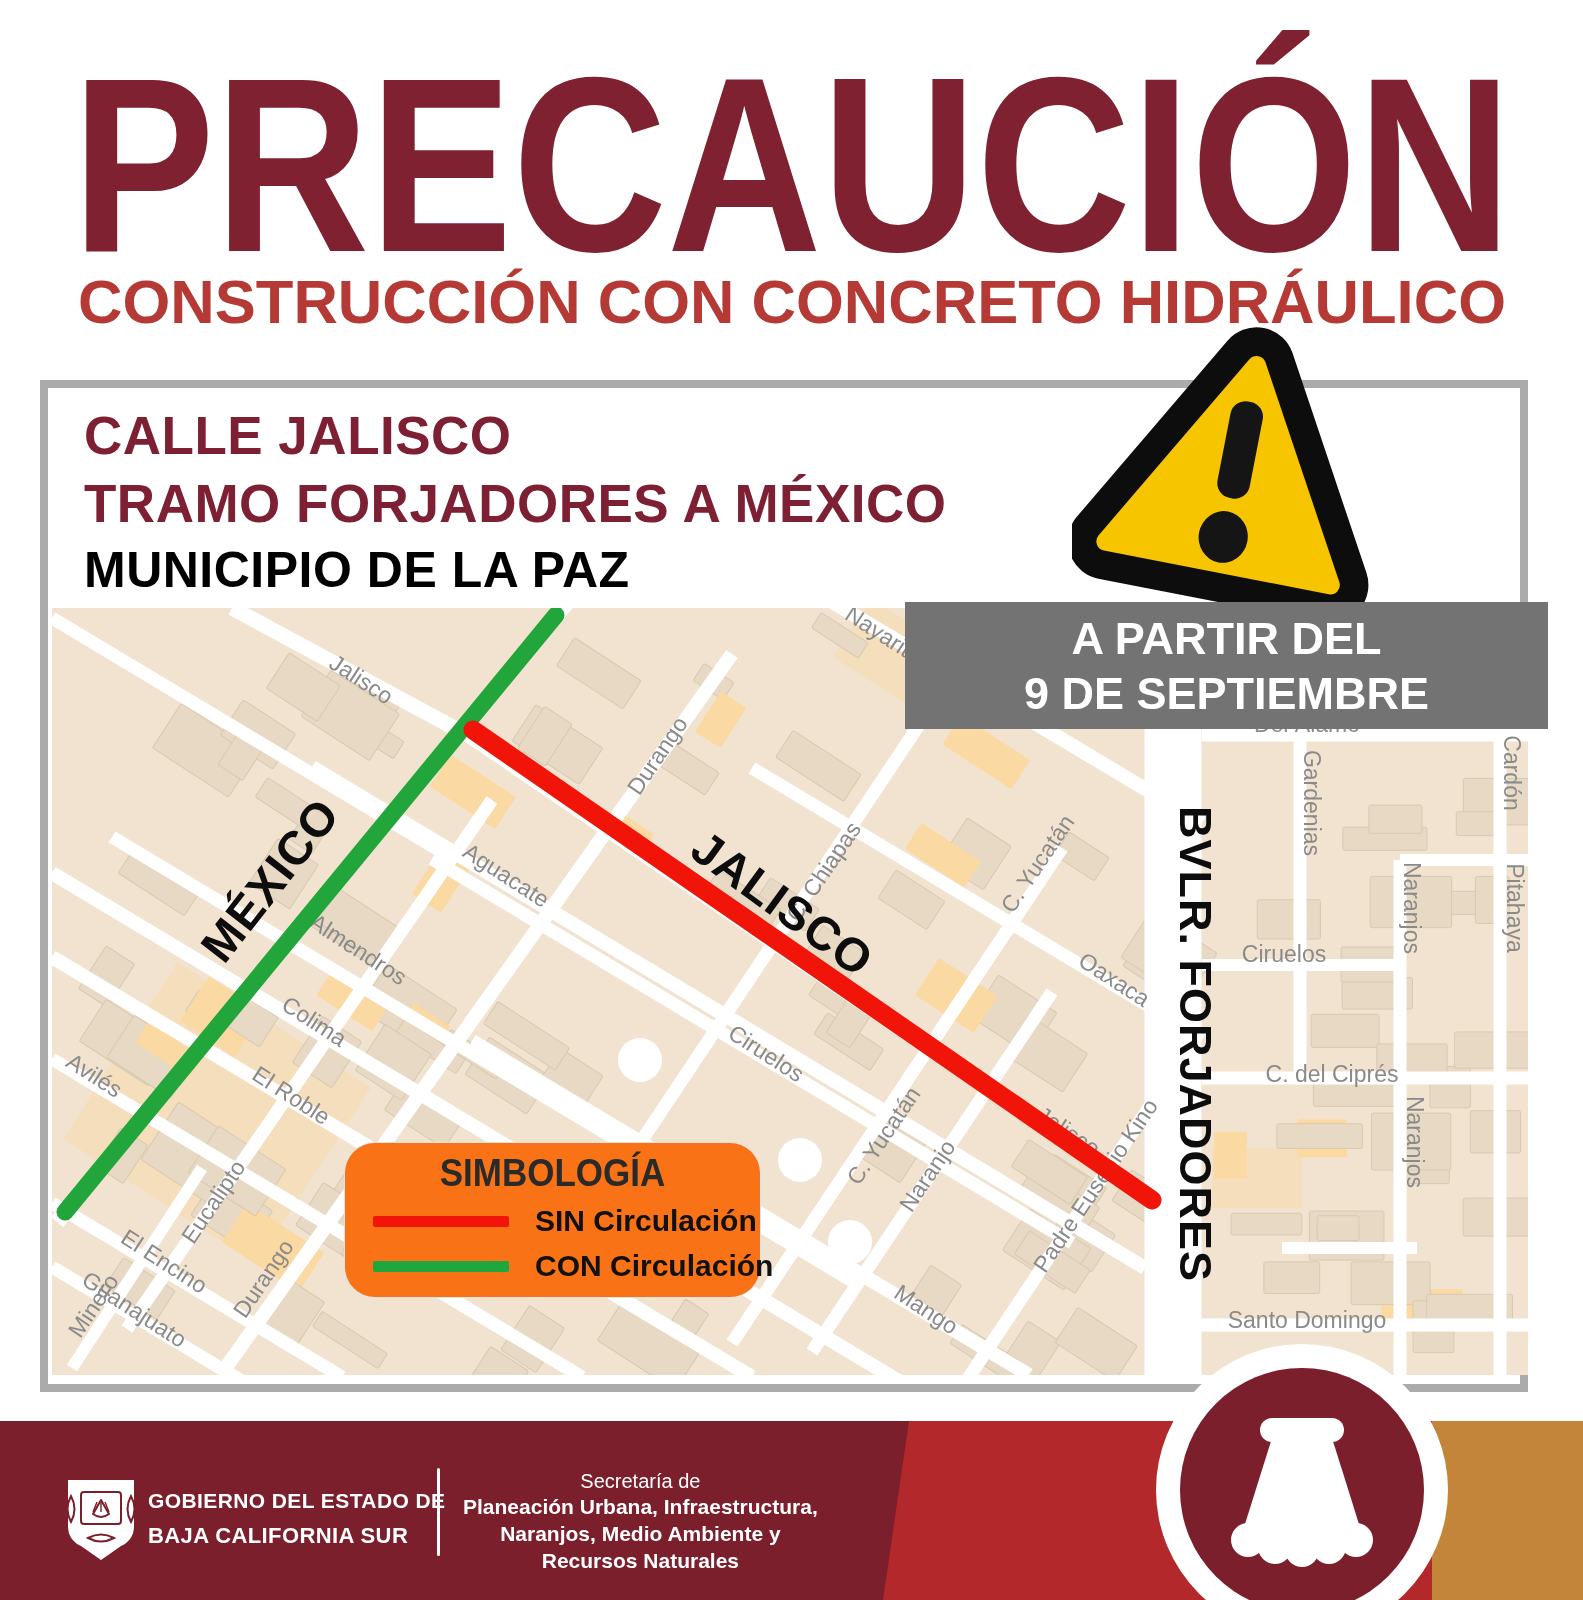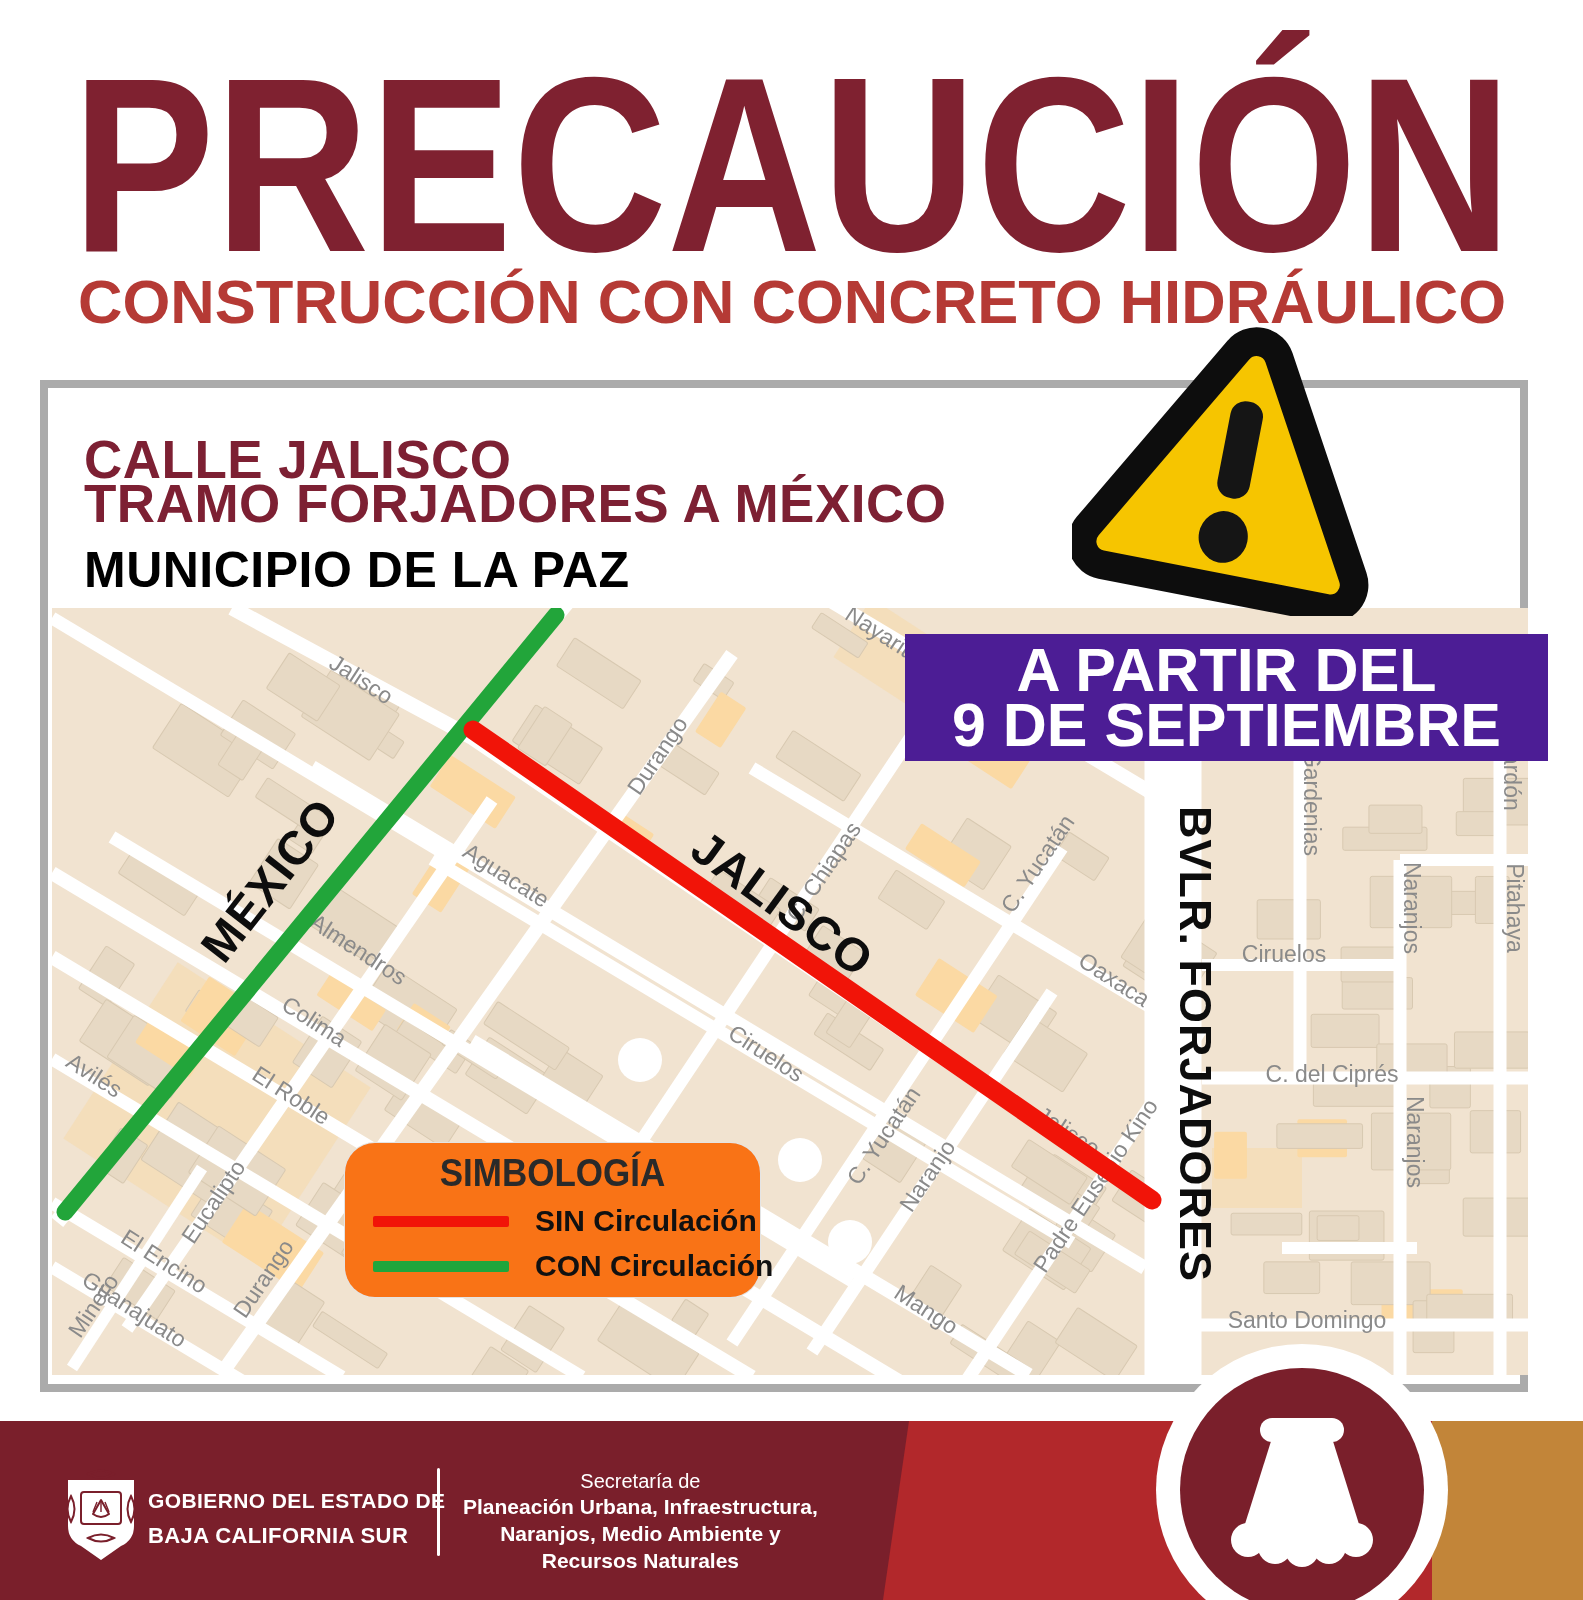--- a/index.html
+++ b/index.html
@@ -7,31 +7,31 @@
         font-family:"Liberation Sans",sans-serif;}
   svg{display:block;overflow:hidden;}
 
   
   #title-svg{position:absolute;left:0;top:0;}
 
   
   #notice-box{position:absolute;left:40px;top:380px;width:1488px;height:1012px;
               border:8px solid #ababab;background:#fff;box-sizing:border-box;}
   .h-line{position:absolute;left:84px;font-weight:bold;letter-spacing:0.5px;white-space:nowrap;}
-  #h-street{top:429px;font-size:53px;color:#7d2033;}
+  #h-street{top:405px;font-size:53px;color:#7d2033;}
   #h-stretch{top:473px;font-size:53px;color:#7d2033;}
   #h-muni{top:541px;font-size:50px;color:#000000;}
 
   
   #warn{position:absolute;left:1072px;top:316px;z-index:25;}
 
   
-  #banner{position:absolute;left:905px;top:602px;width:643px;height:127px;background:#4c1d95;
-          z-index:30;color:#fff;text-align:center;font-weight:bold;font-size:61px;line-height:55px;
-          padding-top:9px;box-sizing:border-box;margin-top:32px;}
+  #banner{position:absolute;left:905px;top:602px;width:643px;height:127px;background:#737373;
+          z-index:30;color:#fff;text-align:center;font-weight:bold;font-size:45px;line-height:55px;
+          padding-top:9px;box-sizing:border-box;}
 
   
   #map-wrap{position:absolute;left:52px;top:608px;width:1476px;height:767px;z-index:10;}
 
   
   #legend{position:absolute;left:345px;top:1143px;width:415px;height:154px;background:#f97316;
           border-radius:30px;z-index:20;box-shadow:0 0 0 1px #e4e4e4;}
   #legend-title{margin-top:10px;text-align:center;font-size:35px;font-weight:bold;color:#2a2a2a;
                 transform:scaleY(1.12);letter-spacing:0px;}
   .legend-row{display:flex;align-items:center;margin:11px 0 0 28px;}

